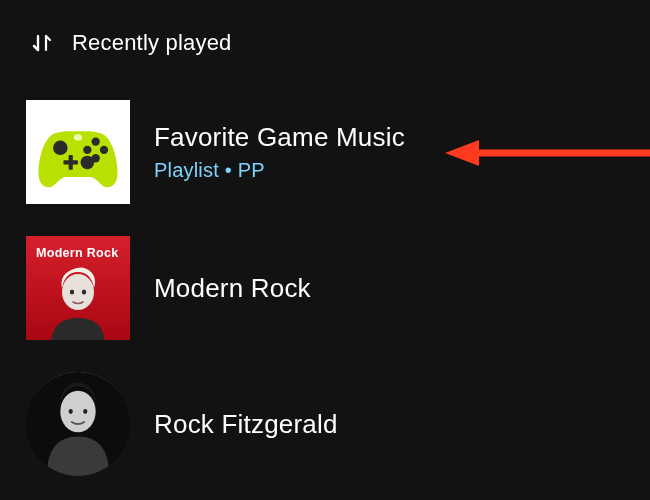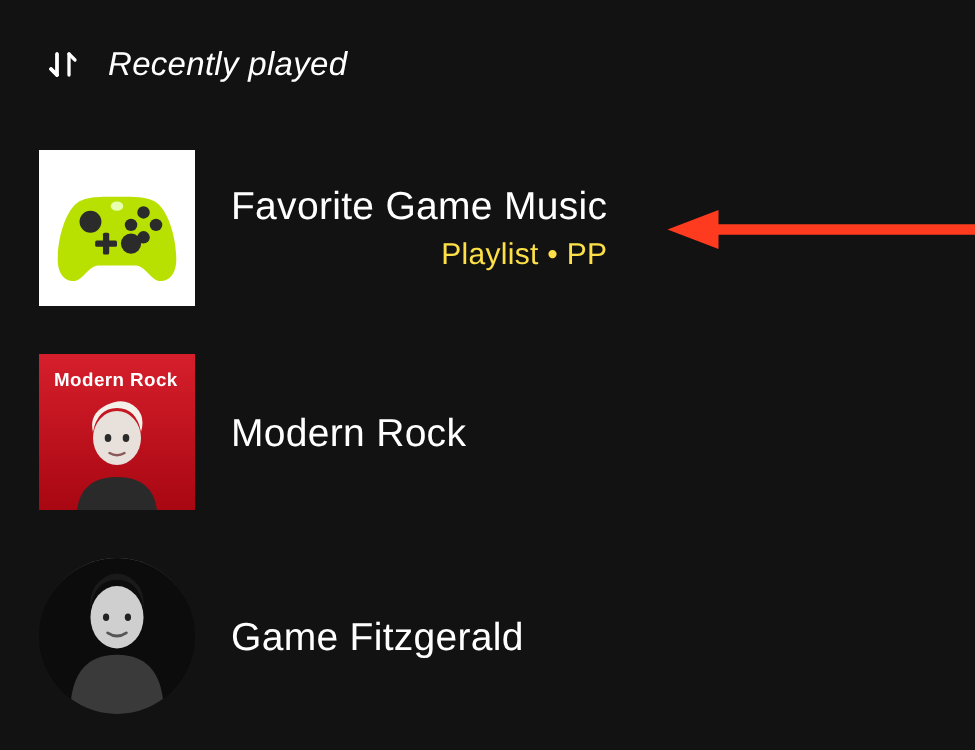--- a/index.html
+++ b/index.html
@@ -10,38 +10,36 @@
       font-family: -apple-system, BlinkMacSystemFont, 'Segoe UI', Helvetica, Arial, sans-serif;
       color: #fff;
       overflow: hidden;
       position: relative;
     }
     .header {
       display: flex;
       align-items: center;
       gap: 18px;
       padding: 30px 26px 18px 30px;
-      font-style: italic;
     }
     .sort-icon {
       display: inline-flex;
       align-items: center;
       justify-content: center;
       color: #fff;
     }
     .sort-icon svg { display: block; }
     .header-label {
       font-size: 22px;
       font-weight: 400;
       color: #fff;
       letter-spacing: 0.2px;
     }
     .list {
       padding: 10px 0 0 26px;
-      text-align: right;
     }
     .item {
       display: flex;
       align-items: center;
       gap: 24px;
       padding: 16px 0;
       cursor: pointer;
     }
     .thumb {
       width: 104px;
@@ -55,21 +53,21 @@
     .meta { display: flex; flex-direction: column; gap: 6px; }
     .title {
       font-size: 26px;
       font-weight: 500;
       color: #fff;
       letter-spacing: 0.2px;
     }
     .subtitle {
       font-size: 20px;
       font-weight: 400;
-      color: #fde047;
+      color: #7dd3fc;
       letter-spacing: 0.2px;
     }
 
     
     .thumb-controller { background: #fff; }
     .thumb-controller svg { width: 100%; height: 100%; display: block; }
 
     
     .thumb-modernrock {
       background: linear-gradient(180deg, #d61f2c 0%, #a80712 100%);
@@ -174,21 +172,21 @@
         <circle cx="50" cy="50" r="50" fill="#0c0c0c"></circle>
         <path d="M20 100 Q20 62 50 62 Q80 62 80 100 Z" fill="#3a3a3a"></path>
         <ellipse cx="50" cy="38" rx="17" ry="20" fill="#cfcfcf"></ellipse>
         <path d="M33 32 Q36 14 50 14 Q64 14 67 32 Q68 20 60 14 Q50 6 40 14 Q32 20 33 32 Z" fill="#1a1a1a"></path>
         <ellipse cx="43" cy="38" rx="2" ry="2.4" fill="#222"></ellipse>
         <ellipse cx="57" cy="38" rx="2" ry="2.4" fill="#222"></ellipse>
         <path d="M44 48 Q50 52 56 48" stroke="#555" stroke-width="1.8" fill="none" stroke-linecap="round"></path>
       </svg>
     </div>
     <div class="meta">
-      <span class="title">Game Fitzgerald</span>
+      <span class="title">Rock Fitzgerald</span>
     </div>
   </div>
 
 </div>
 
 <div class="arrow">
   <svg viewBox="0 0 205 30">
     <line x1="30" y1="15" x2="205" y2="15" stroke="#ff3b1f" stroke-width="7"></line>
     <polygon points="0,15 34,2 34,28" fill="#ff3b1f"></polygon>
   </svg>

